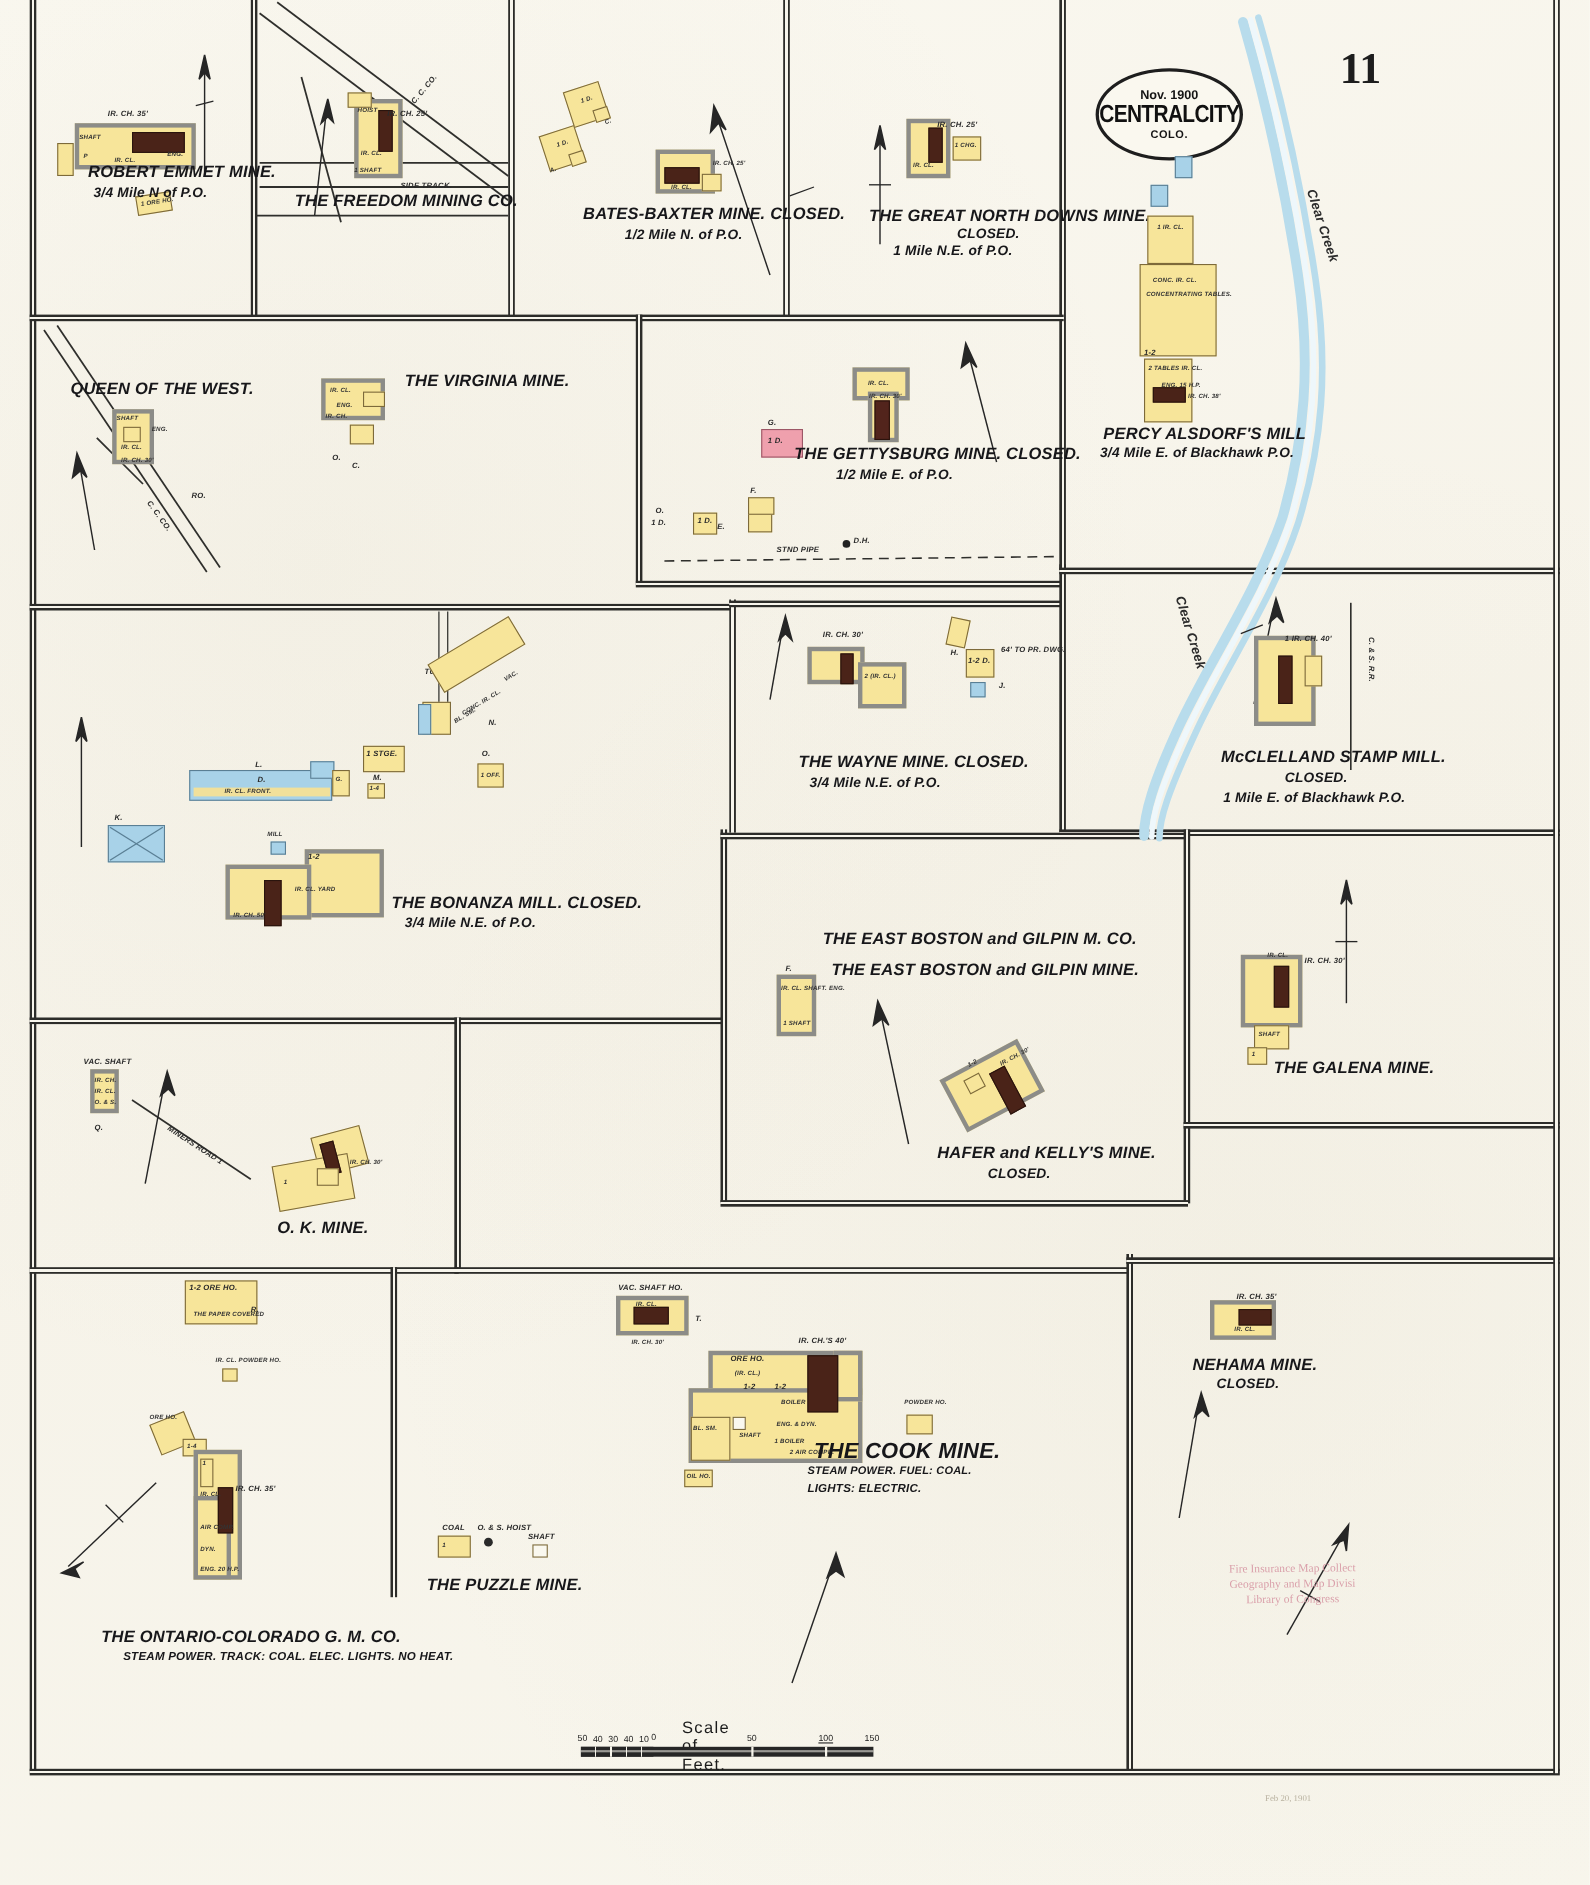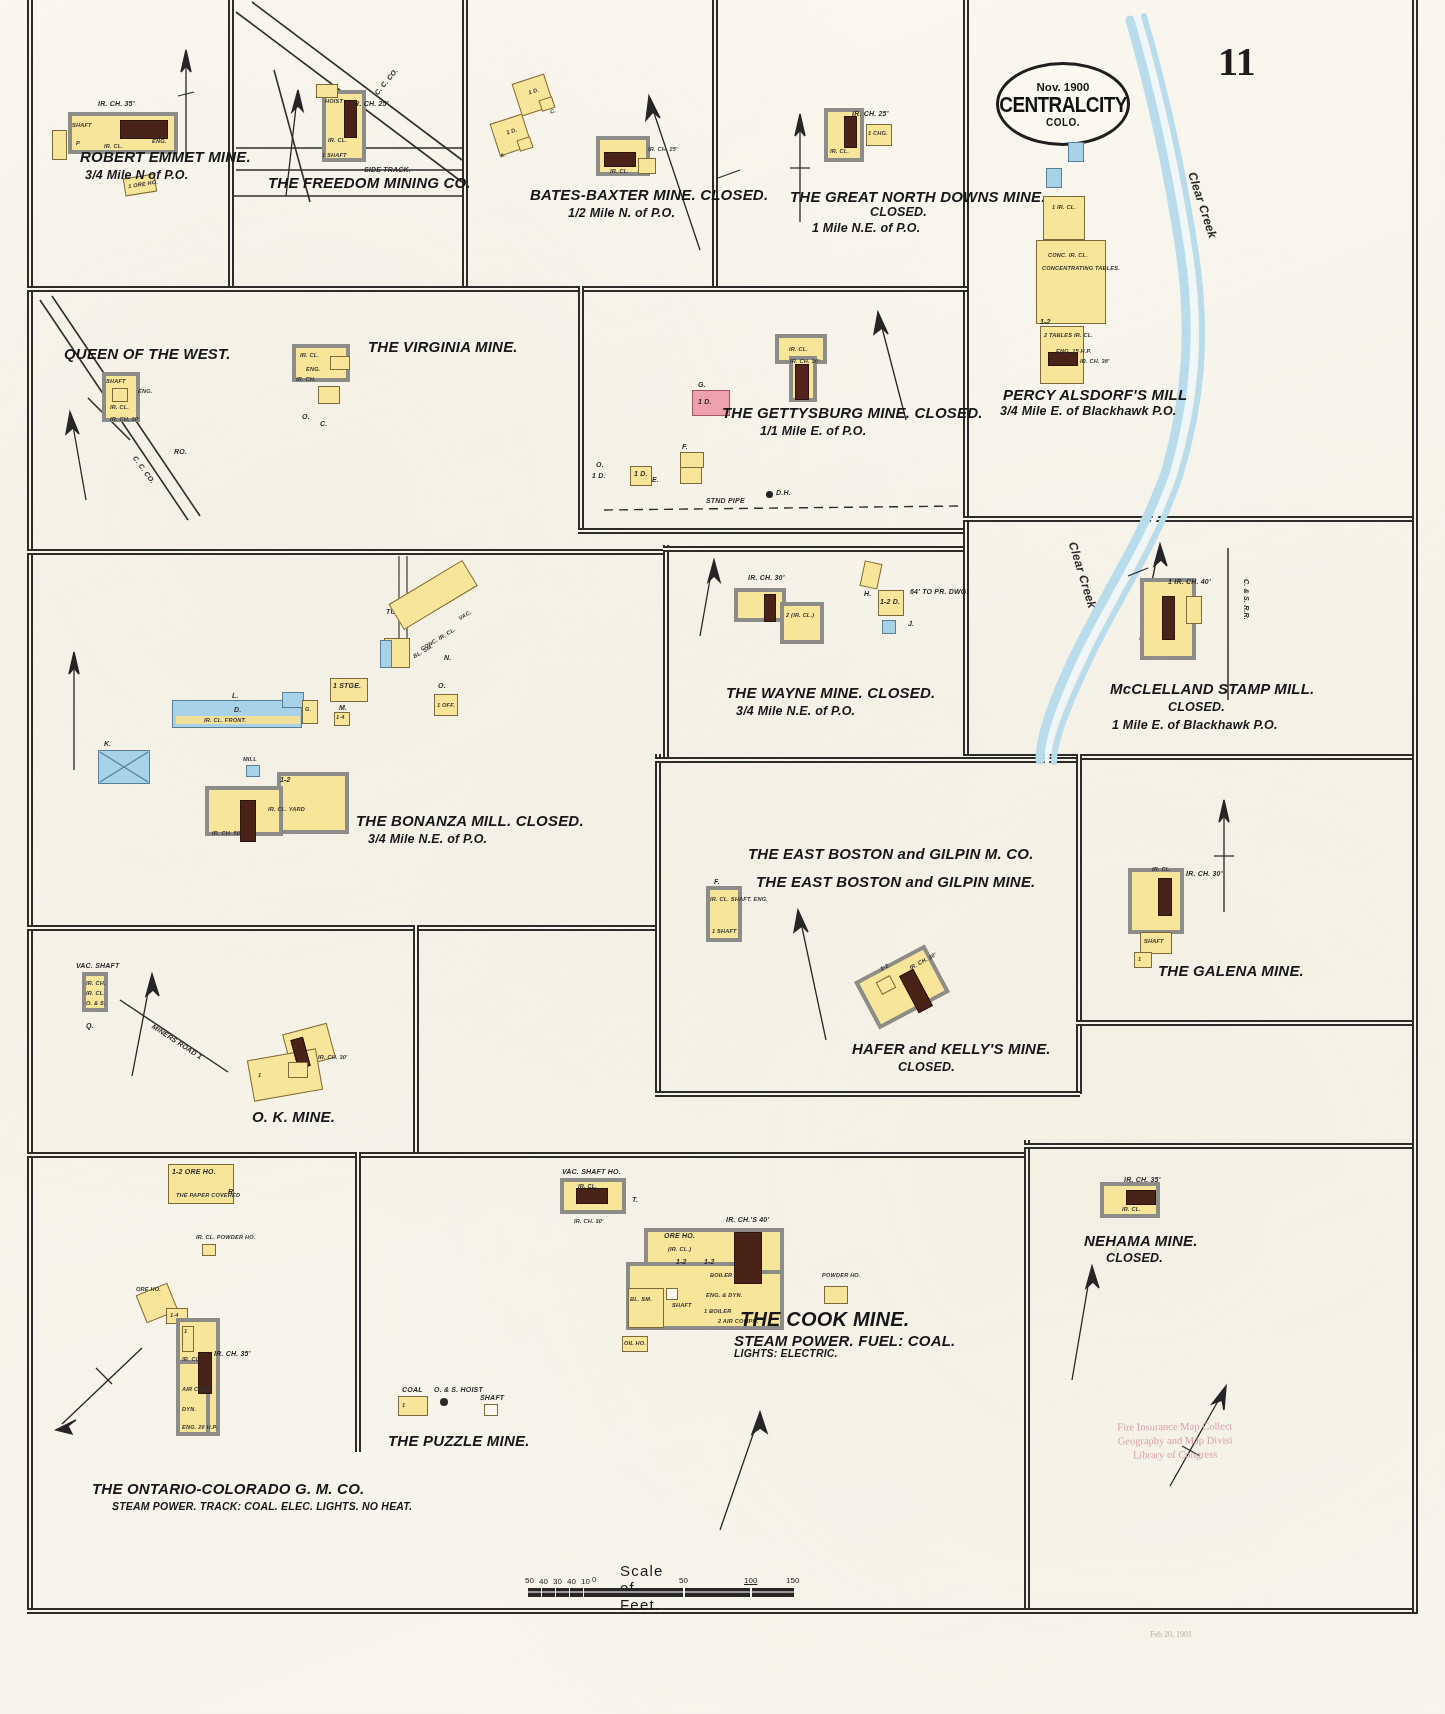--- a/index.html
+++ b/index.html
@@ -324,21 +324,21 @@
     <div class="lbl tiny" style="left:698px;top:398px;">1 D.</div>
     <div class="lbl tiny" style="left:682px;top:443px;">F.</div>
     <div class="lbl tiny" style="left:596px;top:461px;">O.</div>
     <div class="lbl tiny" style="left:592px;top:472px;">1 D.</div>
     <div class="lbl tiny" style="left:634px;top:470px;">1 D.</div>
     <div class="lbl tiny" style="left:652px;top:476px;">E.</div>
     <div class="lbl tiny" style="left:706px;top:497px;">STND PIPE</div>
     <div class="lbl tiny" style="left:776px;top:489px;">D.H.</div>
     <div style="position:absolute;left:766px;top:491px;width:7px;height:7px;border-radius:50%;background:#222;"></div>
     <div class="lbl cap" style="left:722px;top:404px;">THE GETTYSBURG MINE. CLOSED.</div>
-    <div class="lbl cap2" style="left:760px;top:424px;">1/1 Mile E. of P.O.</div>
+    <div class="lbl cap2" style="left:760px;top:424px;">1/2 Mile E. of P.O.</div>
   </div>
 
   <div class="lyr">
     <div class="bldg stone" style="left:734px;top:588px;width:52px;height:34px;"></div>
     <div class="bldg stone" style="left:780px;top:602px;width:44px;height:42px;"></div>
     <div class="hoist" style="left:764px;top:594px;width:10px;height:26px;"></div>
     <div class="bldg" style="left:862px;top:562px;width:18px;height:26px;transform:rotate(12deg);"></div>
     <div class="bldg" style="left:878px;top:590px;width:26px;height:26px;"></div>
     <div class="bldg blue" style="left:882px;top:620px;width:14px;height:14px;"></div>
     <div class="lbl tiny" style="left:748px;top:574px;">IR. CH. 30'</div>
@@ -520,21 +520,21 @@
     <div class="bldg" style="left:666px;top:1288px;width:12px;height:12px;background:#faf8ef;"></div>
     <div class="lbl tiny2" style="left:706px;top:1292px;">ENG. &amp; DYN.</div>
     <div class="lbl tiny2" style="left:704px;top:1308px;">1 BOILER</div>
     <div class="lbl tiny2" style="left:718px;top:1318px;">2 AIR COMPR.</div>
     <div class="bldg" style="left:622px;top:1336px;width:26px;height:16px;"></div>
     <div class="lbl tiny2" style="left:624px;top:1340px;">OIL HO.</div>
     <div class="bldg" style="left:824px;top:1286px;width:24px;height:18px;"></div>
     <div class="lbl tiny2" style="left:822px;top:1272px;">POWDER HO.</div>
 
     <div class="lbl cap" style="left:740px;top:1308px;font-size:20px;text-align:center;">THE COOK MINE.</div>
-    <div class="lbl cap2" style="left:734px;top:1332px;font-size:15px;">STEAM POWER. FUEL: COAL.</div>
+    <div class="lbl cap2" style="left:734px;top:1332px;font-size:10px;">STEAM POWER. FUEL: COAL.</div>
     <div class="lbl cap2" style="left:734px;top:1347px;font-size:10.5px;">LIGHTS: ELECTRIC.</div>
   </div>
 
   <div class="lyr">
     <div class="bldg stone" style="left:1100px;top:1182px;width:60px;height:36px;"></div>
     <div class="hoist" style="left:1126px;top:1190px;width:28px;height:13px;"></div>
     <div class="lbl tiny" style="left:1124px;top:1176px;">IR. CH. 35'</div>
     <div class="lbl tiny2" style="left:1122px;top:1206px;">IR. CL.</div>
     <div class="lbl cap" style="left:1084px;top:1232px;">NEHAMA MINE.</div>
     <div class="lbl cap2" style="left:1106px;top:1251px;">CLOSED.</div>

